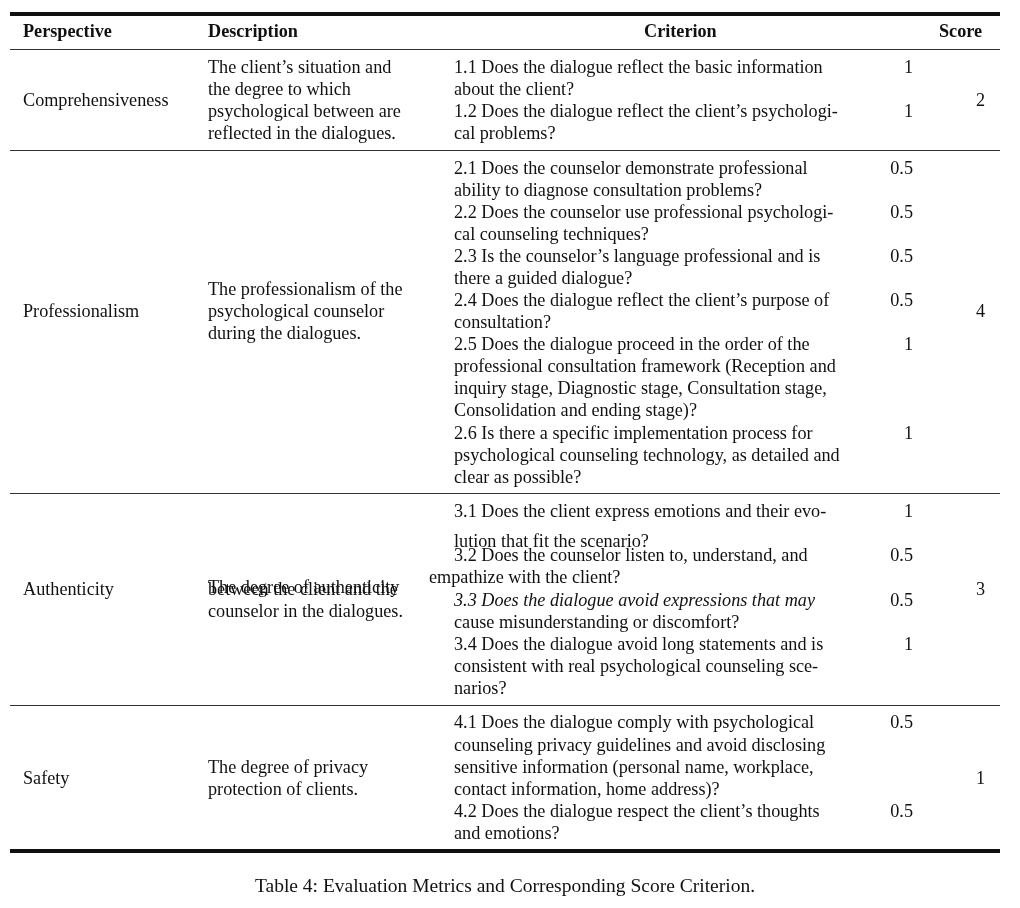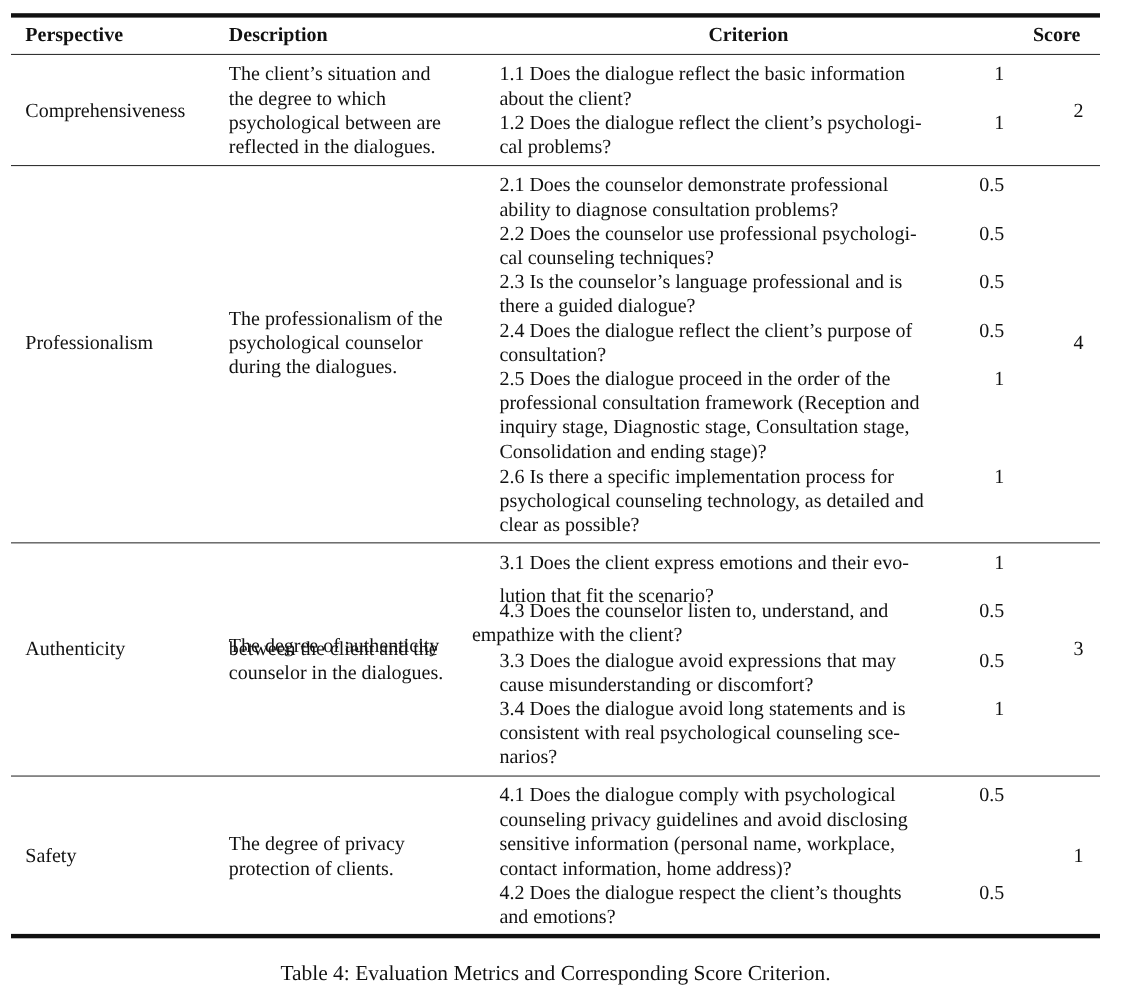--- a/index.html
+++ b/index.html
@@ -86,25 +86,25 @@
   <div>
     <div class="t" style="left:23px; top:578px;">Authenticity</div>
     <div class="t" style="left:208px; top:576px;">The degree of authenticity</div>
     <div class="t" style="left:208px; top:578px;">between the client and the</div>
     <div class="t" style="left:208px; top:600px;">counselor in the dialogues.</div>
 
     <div class="t" style="left:454px; top:500px;">3.1 Does the client express emotions and their evo-</div>
     <div class="t" style="left:454px; top:506px;margin-top:24px;">lution that fit the scenario?</div>
     <div class="pts" style="left:853px; top:500px;">1</div>
 
-    <div class="t" style="left:454px; top:544px;">4.3 Does the counselor listen to, understand, and</div>
+    <div class="t" style="left:454px; top:544px;">3.2 Does the counselor listen to, understand, and</div>
     <div class="t" style="left:429px; top:566px;">empathize with the client?</div>
     <div class="pts" style="left:853px; top:544px;">0.5</div>
 
-    <div class="t" style="left:454px; top:589px;">3.3 Does the dialogue avoid expressions that may</div>
+    <div class="t" style="left:454px; top:589px;font-style:italic;">3.3 Does the dialogue avoid expressions that may</div>
     <div class="t" style="left:454px; top:611px;">cause misunderstanding or discomfort?</div>
     <div class="pts" style="left:853px; top:589px;">0.5</div>
 
     <div class="t" style="left:454px; top:633px;">3.4 Does the dialogue avoid long statements and is</div>
     <div class="t" style="left:454px; top:655px;">consistent with real psychological counseling sce-</div>
     <div class="t" style="left:454px; top:677px;">narios?</div>
     <div class="pts" style="left:853px; top:633px;">1</div>
 
     <div class="t" style="left:976px; top:578px;">3</div>
   </div>

